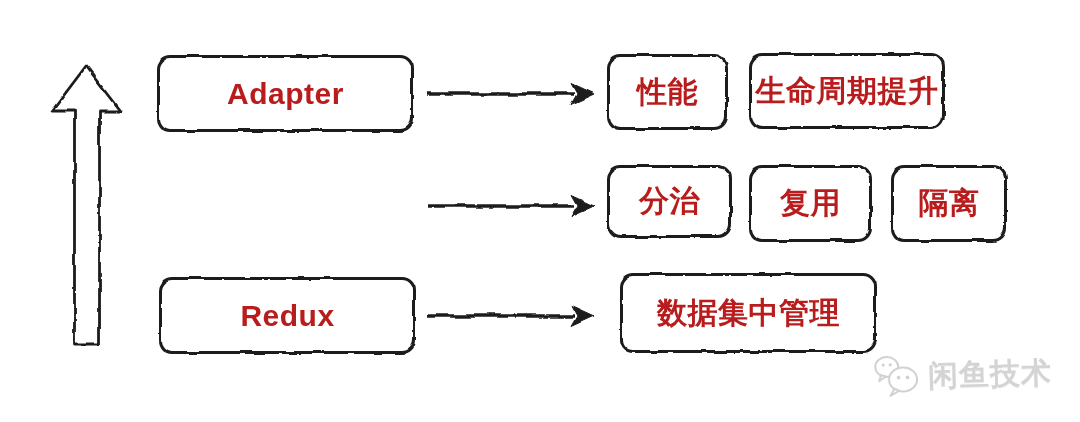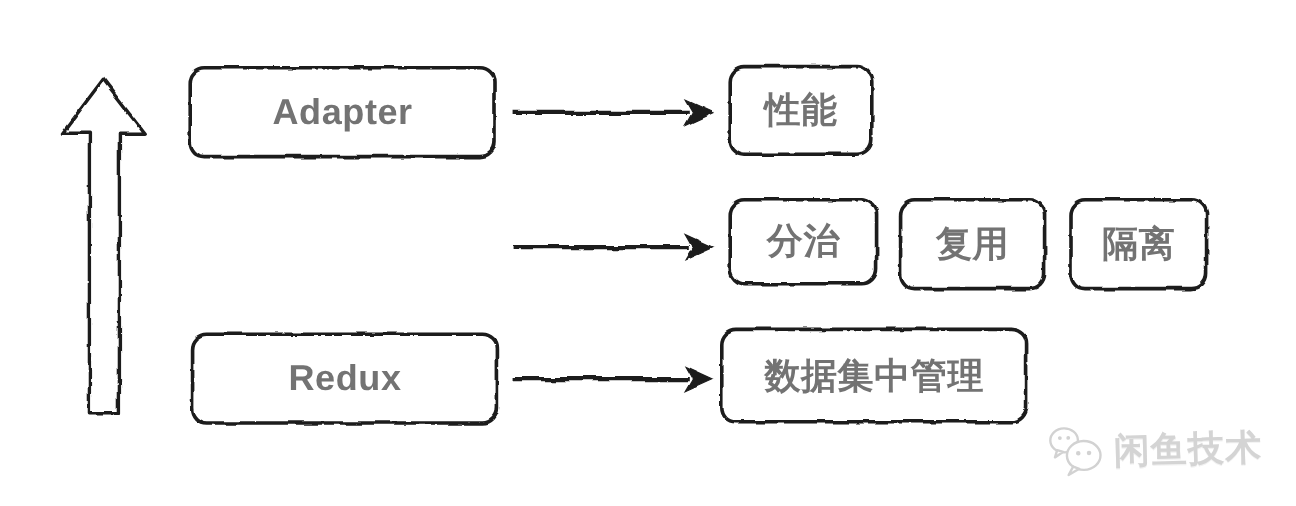--- a/index.html
+++ b/index.html
@@ -20,21 +20,21 @@
   .node .edge {
     position: absolute;
     inset: 0;
     border: 3.4px solid #1b1b1b;
     border-radius: 14px;
     filter: url(#roughen);
     pointer-events: none;
   }
   .node .label {
     position: relative;
-    color: #737373;
+    color: #b91c1c;
     font-size: 30px;
     font-weight: 600;
     letter-spacing: 0.5px;
     white-space: nowrap;
     text-align: right;
   }
   .arrow-layer {
     position: absolute;
     left: 0; top: 0;
     width: 1080px; height: 422px;
@@ -97,37 +97,41 @@
   <div class="node" style="left:159px; top:277px; width:257px; height:77px;">
     <div class="edge"></div>
     <span class="label">Redux</span>
   </div>
 
   <div class="node" style="left:607px; top:54px; width:121px; height:76px;">
     <div class="edge"></div>
     <span class="label">性能</span>
   </div>
 
+  <div class="node" style="left:749px; top:53px; width:196px; height:76px;">
+    <div class="edge"></div>
+    <span class="label">生命周期提升</span>
+  </div>
 
   <div class="node" style="left:607px; top:165px; width:125px; height:73px;">
     <div class="edge"></div>
     <span class="label">分治</span>
   </div>
 
   <div class="node" style="left:749px; top:165px; width:123px; height:77px;">
     <div class="edge"></div>
     <span class="label">复用</span>
   </div>
 
   <div class="node" style="left:891px; top:165px; width:116px; height:77px;">
     <div class="edge"></div>
     <span class="label">隔离</span>
   </div>
 
-  <div class="node" style="left:600px; top:273px; width:257px; height:80px;">
+  <div class="node" style="left:620px; top:273px; width:257px; height:80px;">
     <div class="edge"></div>
     <span class="label">数据集中管理</span>
   </div>
 
   <div class="watermark">
     <svg width="50" height="46" viewBox="0 0 50 46" xmlns="http://www.w3.org/2000/svg">
       <g stroke="#d2d2d2" stroke-width="2" fill="#ffffff">
         <ellipse cx="15" cy="13" rx="11.5" ry="10"></ellipse>
         <path d="M 9 21 L 7 27 L 14 22.5 Z" fill="#ffffff" stroke-linejoin="round"></path>
         <ellipse cx="31" cy="26" rx="14" ry="12"></ellipse>

